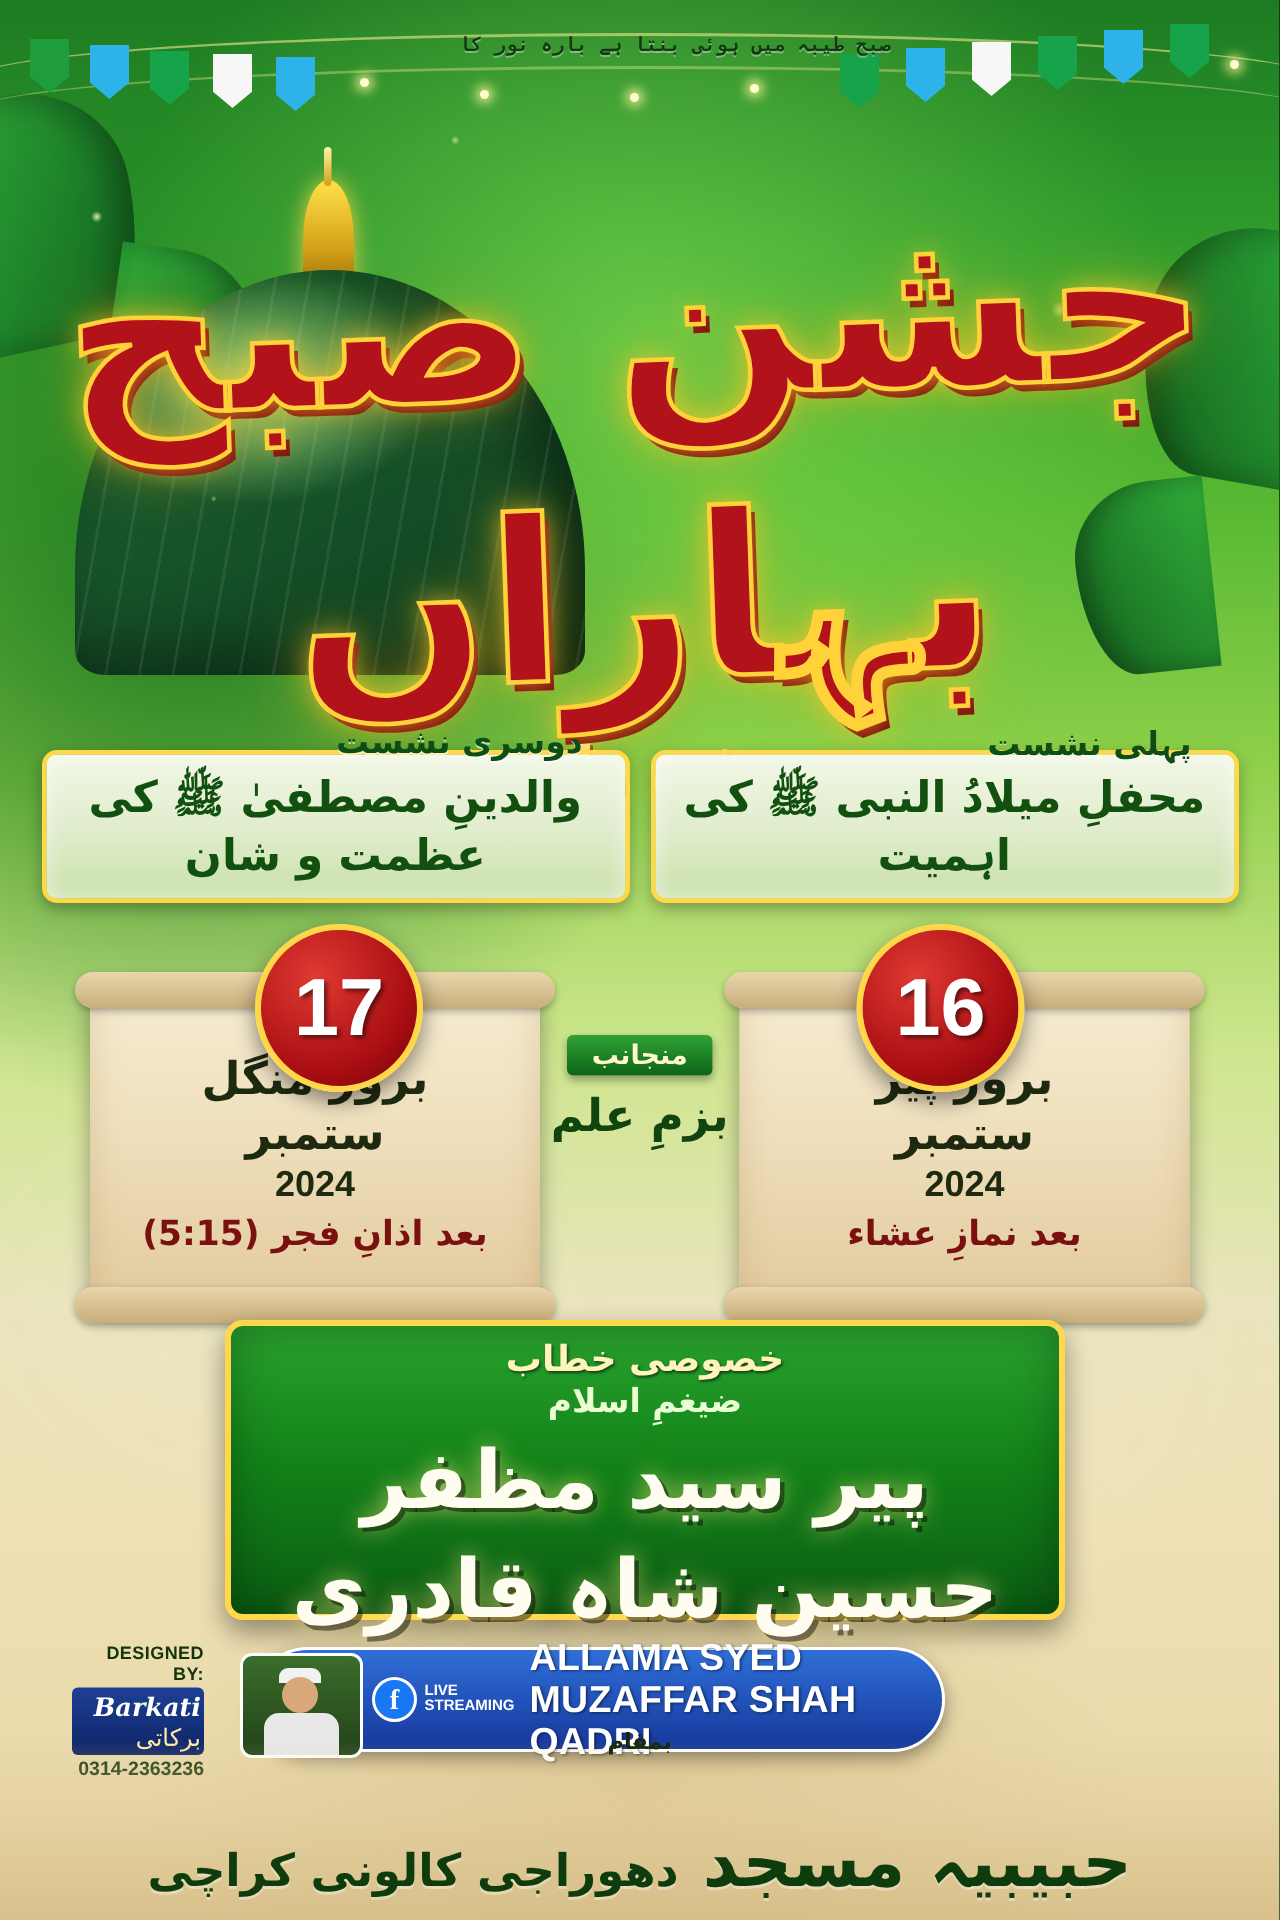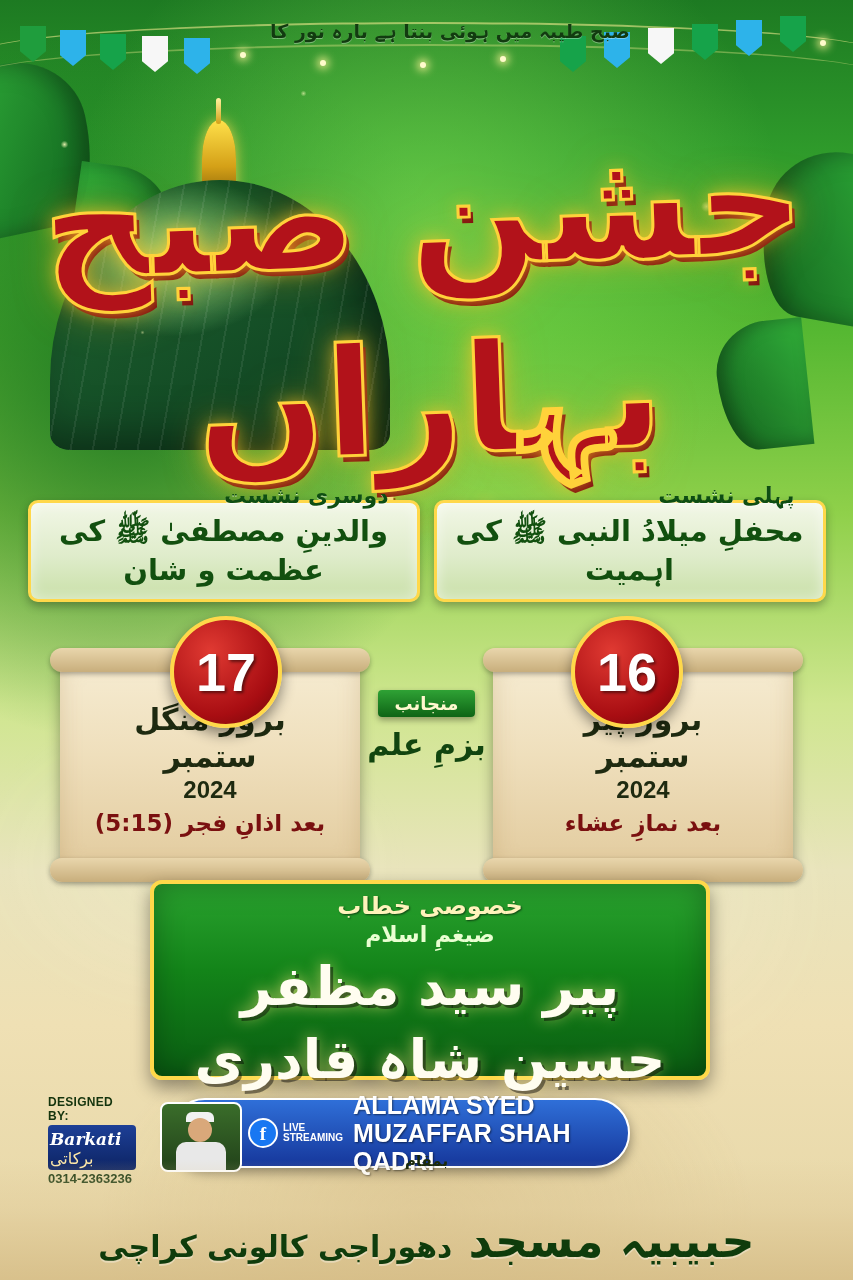--- a/index.html
+++ b/index.html
@@ -126,25 +126,26 @@
   .couplet {
     position: absolute;
     left: 250px; top: 14px;
     width: 400px;
     text-align: center;
     color: #123b10;
     direction: rtl;
     font-family: "DejaVu Sans", sans-serif;
   }
   .couplet .line {
-    font-size: 19px;
+    font-size: 13px;
     line-height: 34px;
     font-weight: bold;
     letter-spacing: 0px;
     text-shadow: 0 1px 0 rgba(255,255,255,.35);
+    font-family: Liberation Mono, monospace;
   }
 
   
   .title-wrap {
     position: absolute;
     left: 0; top: 120px;
     width: 853px;
     text-align: center;
     direction: rtl;
   }
@@ -359,21 +360,21 @@
     text-shadow: 3px 3px 0 rgba(0,0,0,.45), 0 0 16px rgba(255,235,130,.7);
     line-height: 1.35;
     margin-top: 4px;
   }
 
   
   .designed-by {
     position: absolute;
     left: 48px; top: 1095px;
     width: 88px;
-    text-align: left;
+    text-align: right;
   }
   .designed-by .dlabel {
     font-family: "Liberation Sans", sans-serif;
     font-size: 12px;
     font-weight: bold;
     color: #14340d;
     letter-spacing: .3px;
   }
   .designed-by .dbox {
     margin-top: 2px;

